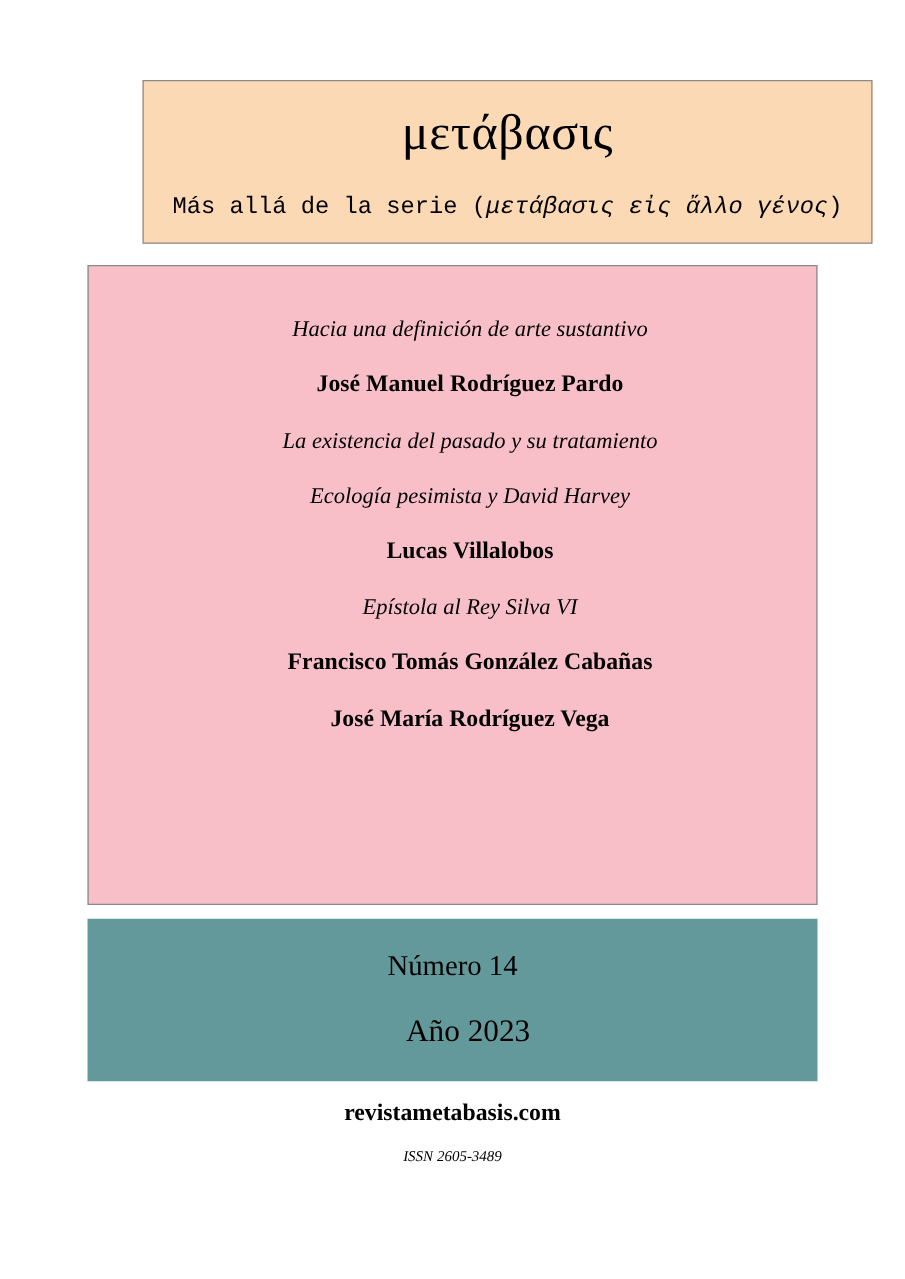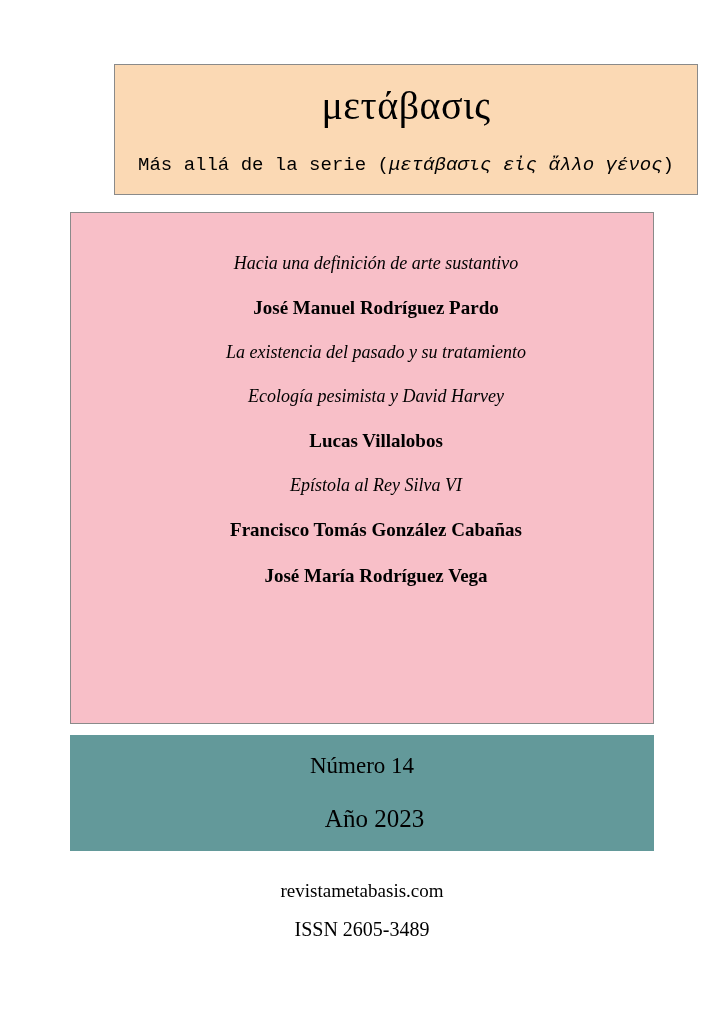--- a/index.html
+++ b/index.html
@@ -94,21 +94,21 @@
     margin: 0 0 23px 0;
     line-height: 1.2;
   }
 
   
   .issue-block {
     position: absolute;
     left: 70px;
     top: 735px;
     width: 584px;
-    height: 116px;
+    height: 130px;
     background: #63999a;
     box-sizing: border-box;
     display: flex;
     flex-direction: column;
     align-items: center;
     justify-content: center;
   }
   .issue-number {
     font-size: 23px;
     margin-bottom: 26px;
@@ -123,25 +123,26 @@
     position: absolute;
     left: 0;
     top: 880px;
     width: 724px;
     display: flex;
     flex-direction: column;
     align-items: center;
   }
   .site-url {
     font-size: 19px;
-    font-weight: normal;
+    font-weight: bold;
     margin-bottom: 16px;
   }
   .issn {
-    font-size: 20px;
+    font-size: 12px;
+    font-style: italic;
   }
 </style>
 </head>
 <body>
 
 <div class="page">
 
   <div class="header-block">
     <div class="journal-title">μετάβασις</div>
     <div class="journal-subtitle"><span>Más allá de la serie (</span><span class="greek">μετάβασις εἰς ἄλλο γένος</span><span>)</span></div>

